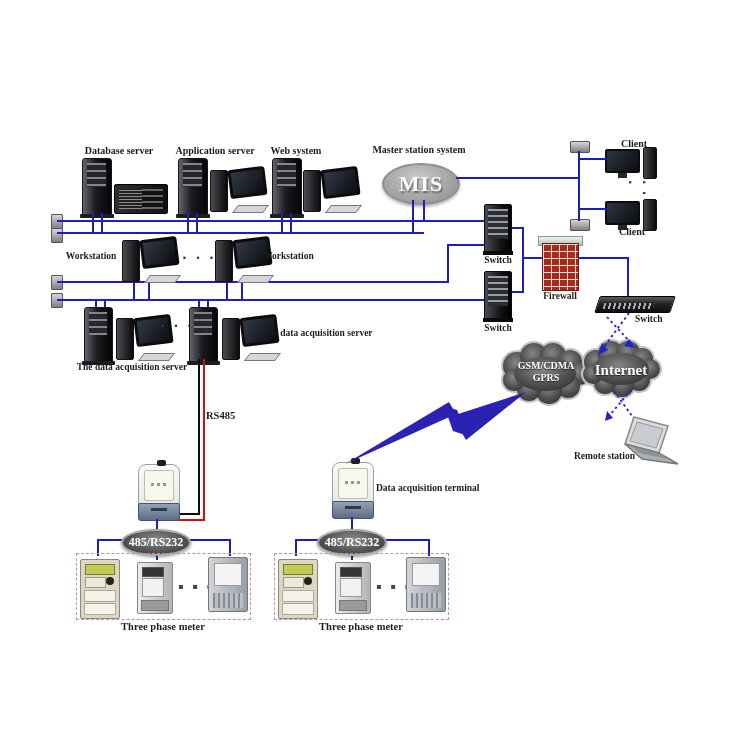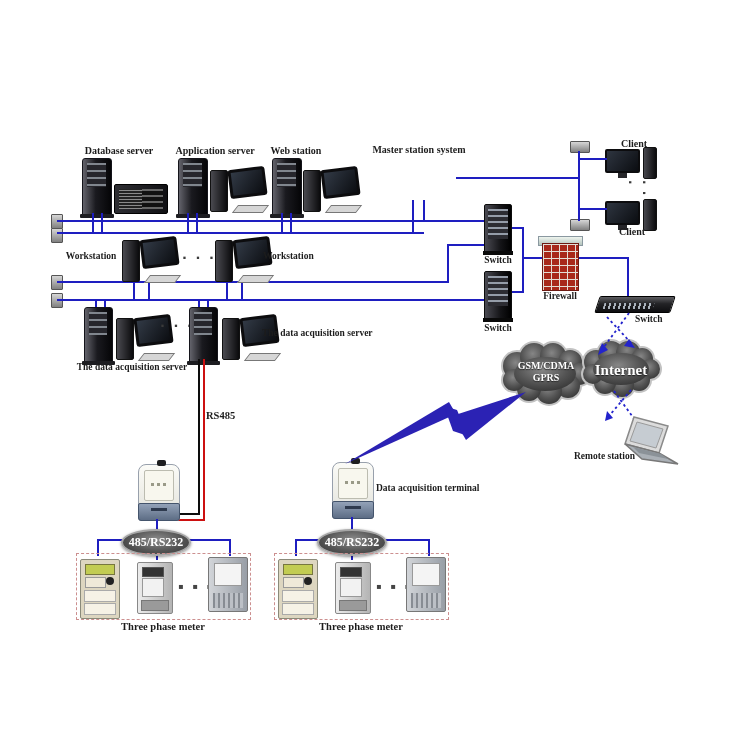--- a/index.html
+++ b/index.html
@@ -113,38 +113,41 @@
         text-align:center;line-height:12px;text-shadow:0 1px 1px #222}
   svg.overlay{position:absolute;left:0;top:0;pointer-events:none}
 </style>
 </head>
 <body>
 
 <div class="canvas">
 
   <div class="lbl" style="left:64px;top:145px;width:110px">Database server</div>
   <div class="lbl" style="left:163px;top:145px;width:104px">Application server</div>
-  <div class="lbl" style="left:258px;top:145px;width:76px">Web station</div>
+  <div class="lbl" style="left:258px;top:145px;width:76px">Web system</div>
   <div class="lbl" style="left:368px;top:144px;width:102px">Master station system</div>
 
   <div class="tower" style="left:82px;top:158px;width:28px;height:56px"></div>
   <div class="rack" style="left:114px;top:184px;width:52px;height:28px"></div>
 
   <div class="tower" style="left:178px;top:158px;width:28px;height:56px"></div>
   <div class="pc" style="left:210px;top:168px;width:58px;height:46px">
     <span class="pcm"></span>
     <span class="pck"></span>
   </div>
 
   <div class="tower" style="left:272px;top:158px;width:28px;height:56px"></div>
   <div class="pc" style="left:303px;top:168px;width:58px;height:46px">
     <span class="pcm"></span>
     <span class="pck"></span>
   </div>
 
+  <div class="misellipse" style="left:382px;top:163px;width:74px;height:38px">
+    <span>MIS</span>
+  </div>
 
   <div class="term" style="left:570px;top:141px;width:18px;height:10px"></div>
   <div class="term" style="left:570px;top:219px;width:18px;height:10px"></div>
   <div class="lbl" style="left:610px;top:138px;width:48px">Client</div>
   <div class="client" style="left:605px;top:146px;width:52px;height:34px">
     <span class="cmon"></span>
     <span class="ctow"></span>
   </div>
   <div class="vdots" style="left:623px;top:180px;height:22px">· · ·</div>
   <div class="client" style="left:605px;top:198px;width:52px;height:34px">

